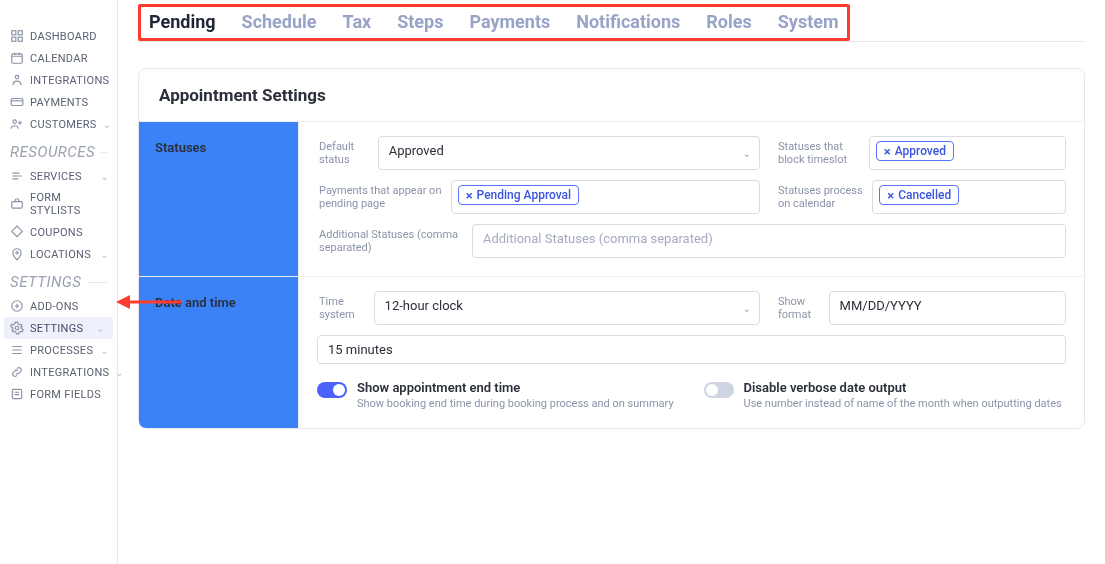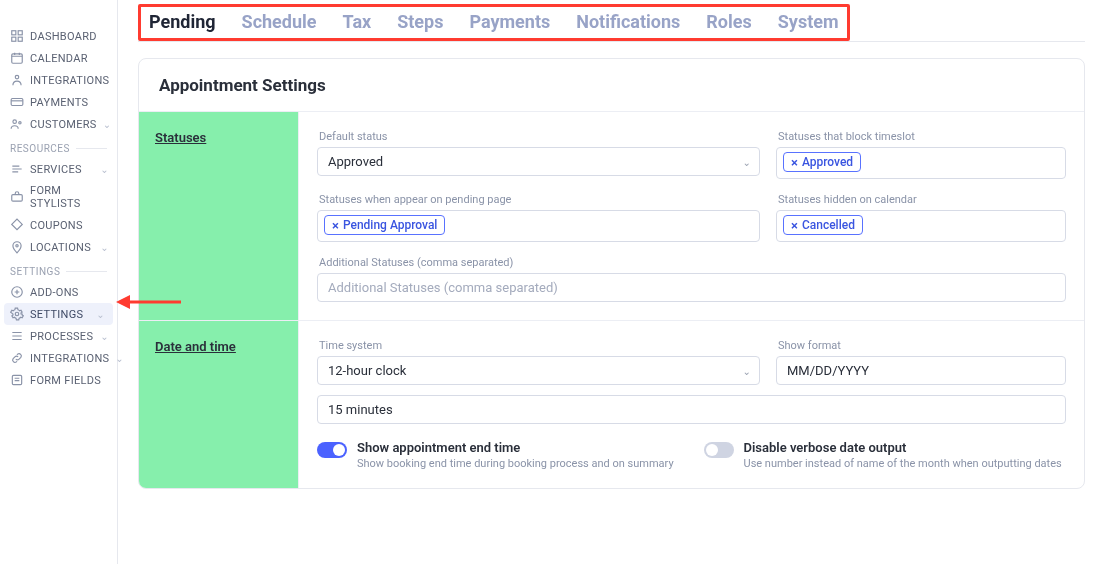--- a/index.html
+++ b/index.html
@@ -18,26 +18,27 @@
       width: 118px;
       border-right: 1px solid #e6e8ee;
       padding: 23px 0 0 0;
       font-size: 11px;
       color: #666c7a;
       position: relative;
     }
     .sidebar-section { padding: 2px 0; }
     .sidebar-label {
       color: #9aa1b1;
-      font-size: 10px;
+      font-size: 15px;
       letter-spacing: .5px;
       padding: 6px 10px 2px 10px;
       display: flex;
       align-items: center;
       gap: 6px;
+      font-style: italic;
     }
     .sidebar-label::after {
       content: "";
       flex: 1;
       height: 1px;
       background: #e6e8ee;
     }
     .side-item {
       display: flex;
       align-items: center;
@@ -71,51 +72,50 @@
       font-size: 18px;
       font-weight: 700;
       color: #98a3c7;
       cursor: pointer;
     }
     .tab.active { color: #1f2535; }
 
     .card {
       border: 1px solid #e6e8ee;
       border-radius: 8px;
-      margin-top: 16px;
+      margin-top: 26px;
       overflow: hidden;
     }
     .card-header {
       padding: 16px 20px;
       border-bottom: 1px solid #eceef4;
       font-size: 17px;
       font-weight: 700;
       color: #2a2f3a;
     }
     .section {
       display: flex;
       border-bottom: 1px solid #eceef4;
     }
     .section:last-child { border-bottom: none; }
     .section-label {
       width: 160px;
-      background: #86efac;
+      background: #3b82f6;
       border-right: 1px solid #eceef4;
       padding: 18px 16px;
       font-size: 13px;
       font-weight: 600;
       color: #2a2f3a;
-      text-decoration: underline;
     }
     .section-body {
       flex: 1;
       padding: 14px 18px 18px 18px;
     }
     .row { display: flex; gap: 16px; }
-    .col { display: flex; flex-direction: column; }
+    .col { display: flex; flex-direction: row; }
     .col-wide { flex: 1 1 460px; }
     .col-narrow { flex: 0 0 290px; }
 
     .field-label {
       font-size: 11px;
       color: #8a93a8;
       margin: 4px 0 4px 2px;
     }
     .select, .taginput, .textinput {
       width: 100%;
@@ -343,30 +343,30 @@
                 <span class="tag">
                   <span class="tag-x">×</span>
                   <span>Approved</span>
                 </span>
               </div>
             </div>
           </div>
 
           <div class="row" style="margin-top:10px">
             <div class="col col-wide">
-              <div class="field-label">Statuses when appear on pending page</div>
+              <div class="field-label">Payments that appear on pending page</div>
               <div class="taginput">
                 <span class="tag">
                   <span class="tag-x">×</span>
                   <span>Pending Approval</span>
                 </span>
               </div>
             </div>
             <div class="col col-narrow">
-              <div class="field-label">Statuses hidden on calendar</div>
+              <div class="field-label">Statuses process on calendar</div>
               <div class="taginput">
                 <span class="tag">
                   <span class="tag-x">×</span>
                   <span>Cancelled</span>
                 </span>
               </div>
             </div>
           </div>
 
           <div class="row" style="margin-top:10px">

